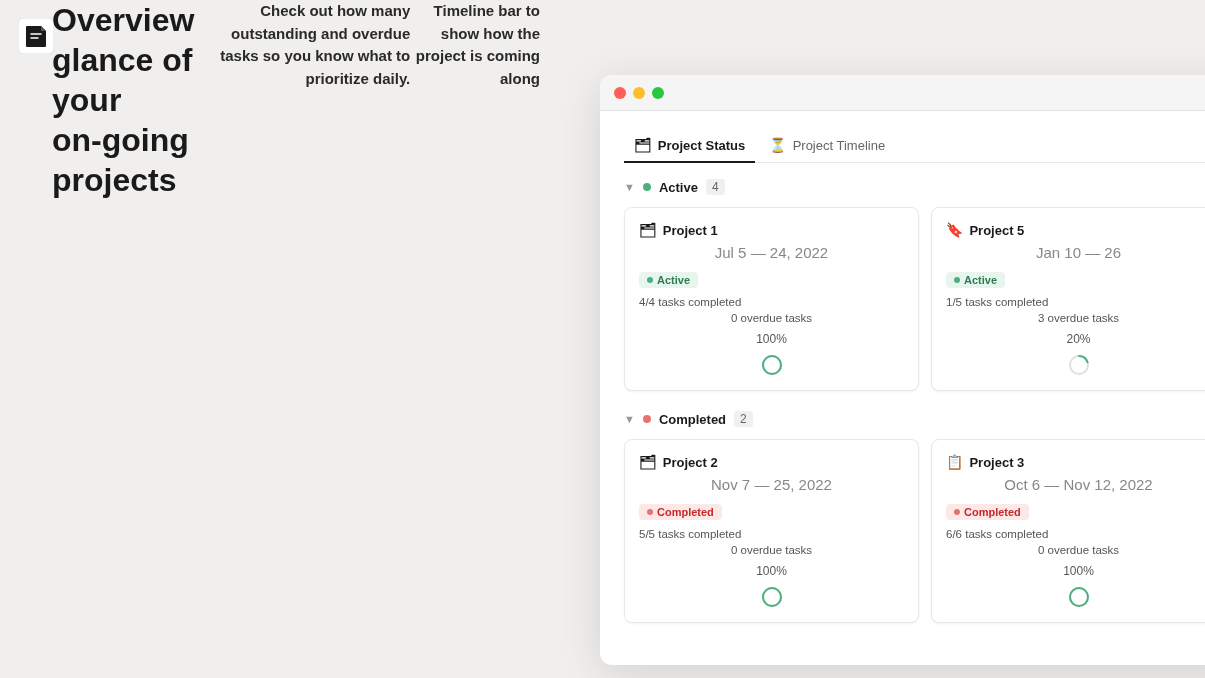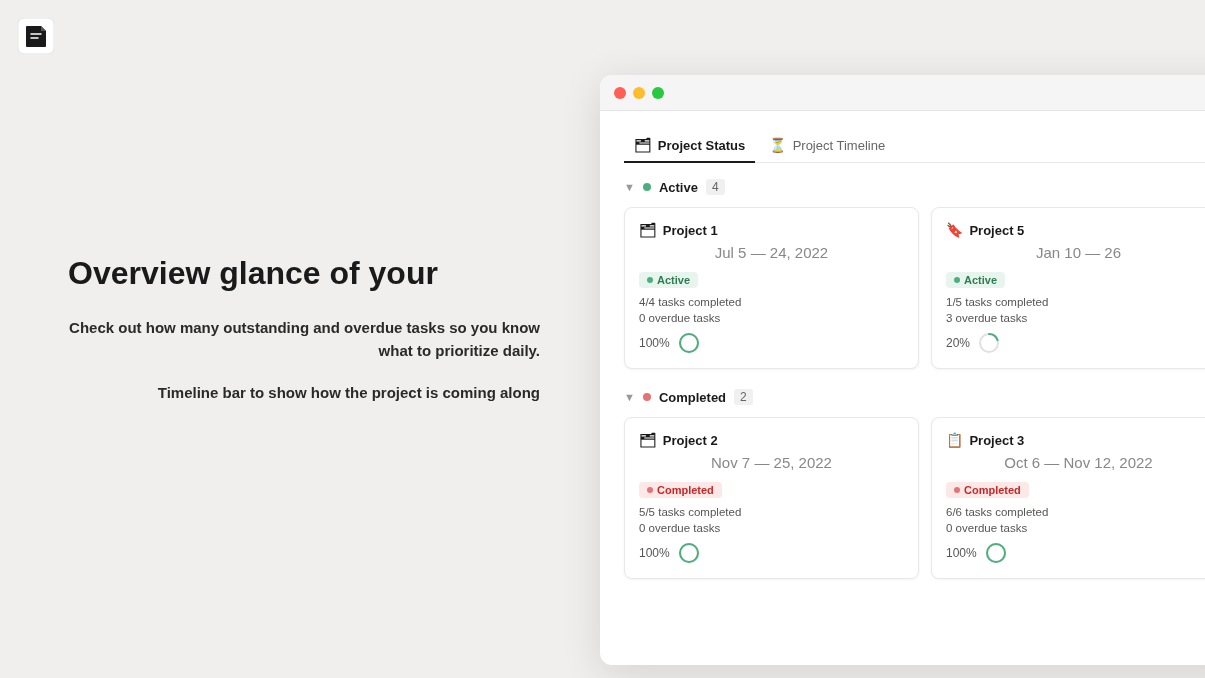--- a/index.html
+++ b/index.html
@@ -22,23 +22,23 @@
     }
 
     
     .left-panel {
       position: absolute;
       top: 0;
       left: 0;
       width: 600px;
       height: 678px;
       display: flex;
-      flex-direction: column;
+      flex-direction: row;
       justify-content: center;
-      padding-left: 68px;
+      padding-left: 52px;
       padding-right: 60px;
     }
 
     .main-heading {
       font-size: 32px;
       font-weight: 800;
       color: #1a1a1a;
       line-height: 1.25;
       margin-bottom: 24px;
     }
@@ -232,28 +232,30 @@
     .card-tasks {
       font-size: 11.5px;
       color: #555;
       margin-bottom: 4px;
     }
 
     .card-overdue {
       font-size: 11.5px;
       color: #555;
       margin-bottom: 8px;
+      text-align: center;
     }
 
     .card-progress {
       display: flex;
       align-items: center;
       gap: 8px;
       font-size: 12px;
       color: #555;
+      flex-direction: column;
     }
 
     .progress-circle {
       width: 22px;
       height: 22px;
     }
 
     
     .section-block {
       margin-bottom: 8px;
@@ -267,20 +269,21 @@
     <rect width="36" height="36" rx="6" fill="#fff" stroke="#e0e0e0"></rect>
     <path d="M9 8h14l5 5v15a1 1 0 01-1 1H9a1 1 0 01-1-1V9a1 1 0 011-1z" fill="#1a1a1a"></path>
     <path d="M23 8v5h5" fill="#555"></path>
     <path d="M13 16h10M13 20h7" stroke="#fff" stroke-width="1.5" stroke-linecap="round"></path>
   </svg>
 </div>
 
 <div class="left-panel">
   <h1 class="main-heading">
     <span>Overview glance of your</span><br>
+    <span>on-going projects</span>
   </h1>
 
   <div class="description-block">
     <p class="description-text">Check out how many outstanding and overdue tasks so you know what to prioritize daily.</p>
   </div>
 
 
   <div class="description-block">
     <p class="description-text">Timeline bar to show how the project is coming along</p>
   </div>

